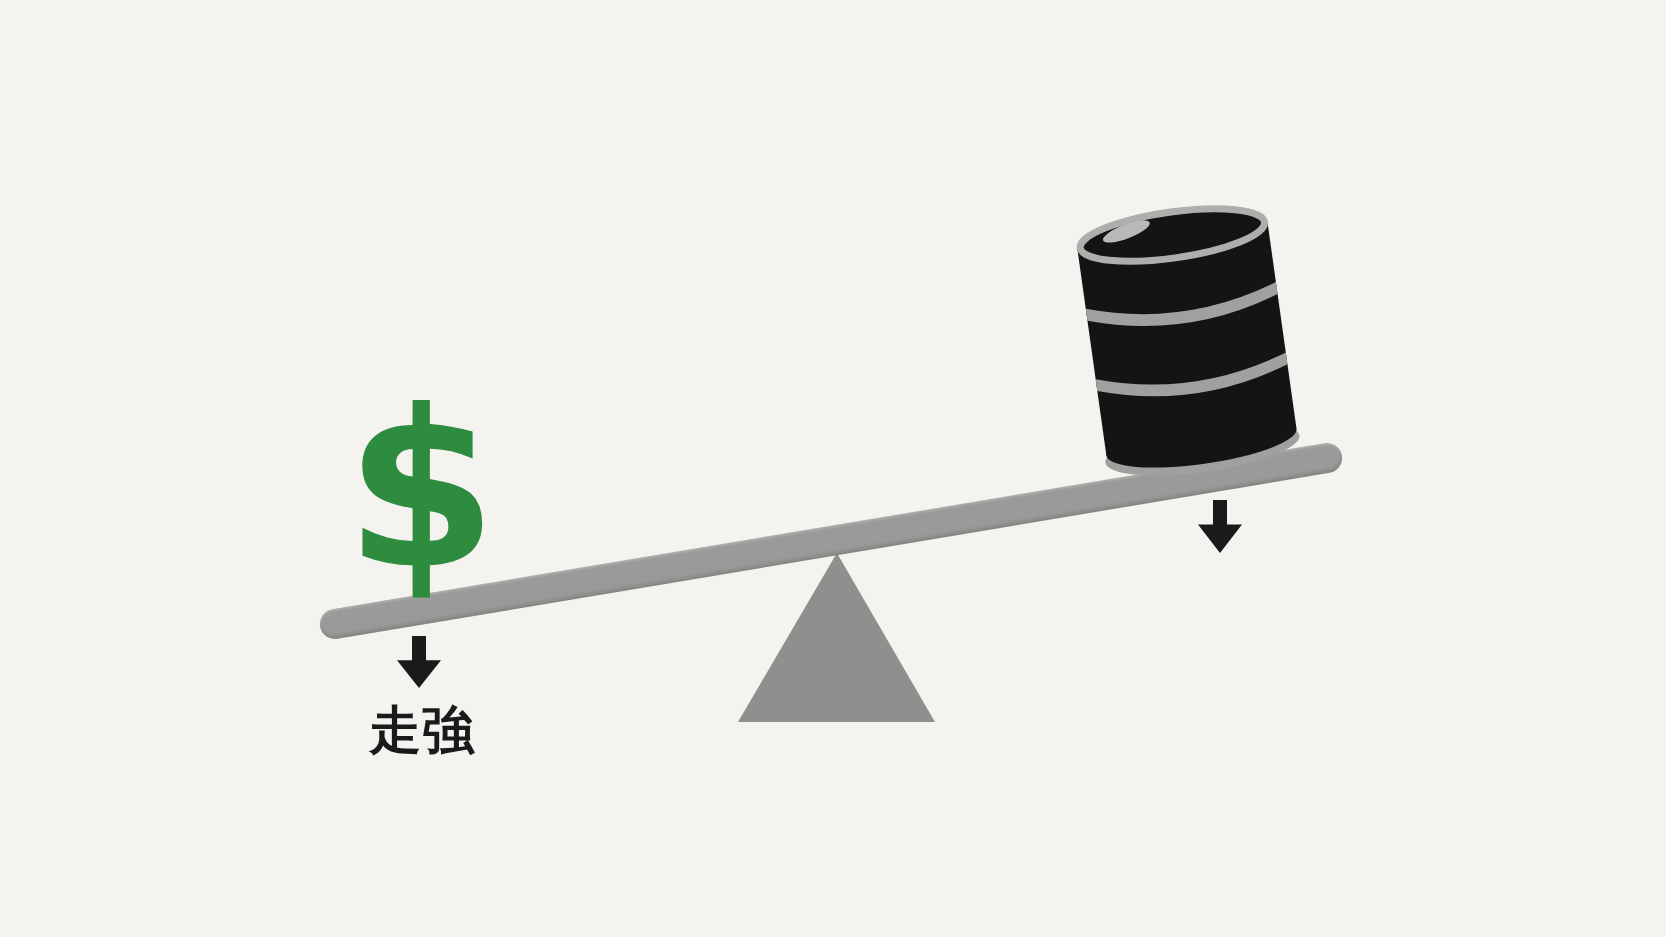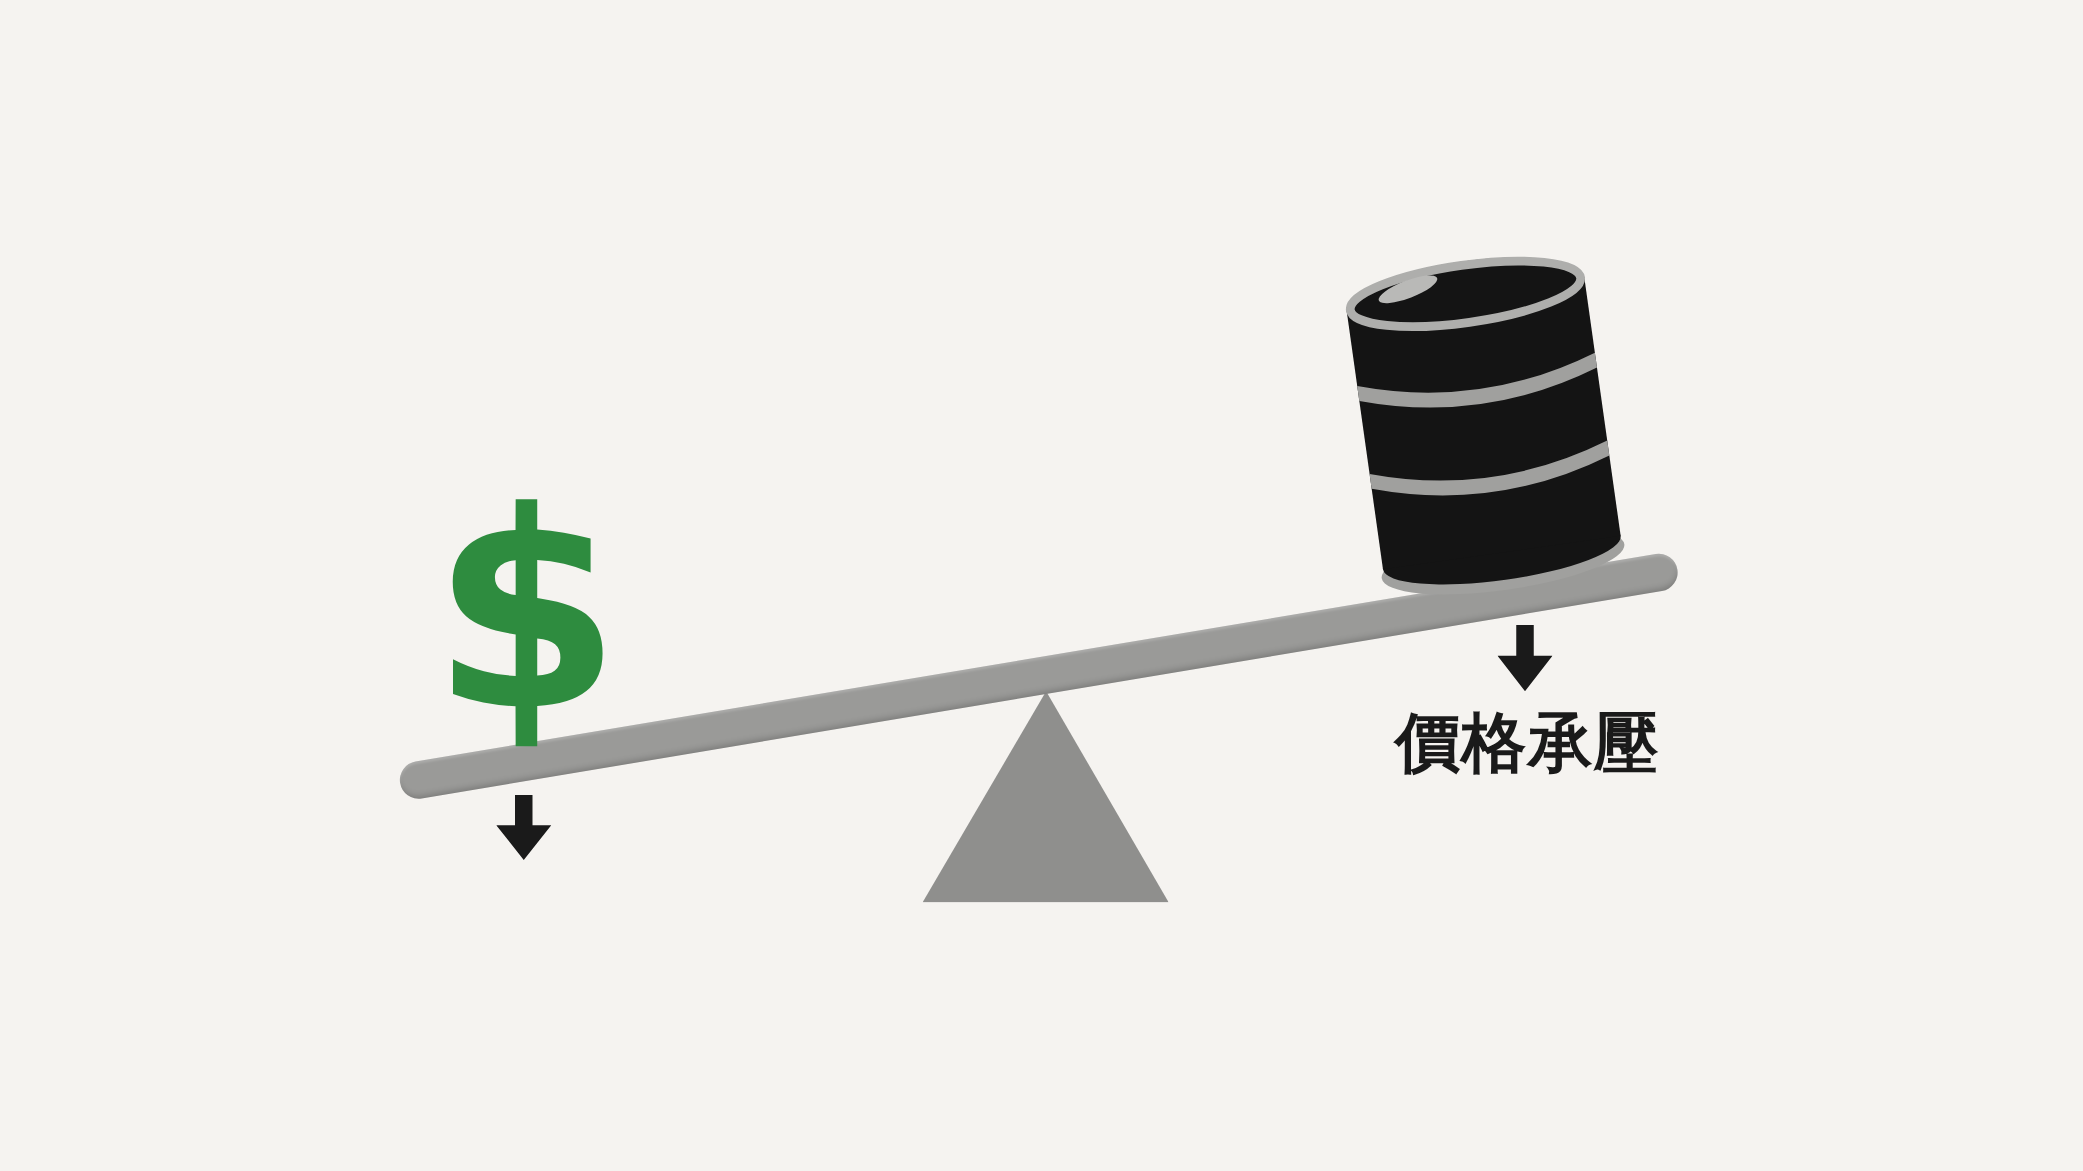--- a/index.html
+++ b/index.html
@@ -100,20 +100,21 @@
   <div class="fulcrum"></div>
 
   <div class="plank"></div>
 
   <div class="dollar">$</div>
 
   <svg class="arrow arrow-left" viewBox="0 0 44 56" preserveAspectRatio="none">
     <path d="M15 0 h14 v26 h15 L22 56 L0 26 h15 Z"></path>
   </svg>
 
+  <div class="label label-left">走強</div>
 
   <svg class="barrel" viewBox="0 0 210 270">
 
     <ellipse class="band" cx="105" cy="246" rx="98" ry="23"></ellipse>
 
     <ellipse class="body" cx="105" cy="239" rx="96" ry="22"></ellipse>
     <rect class="body" x="9" y="30" width="192" height="209"></rect>
     <ellipse class="body" cx="105" cy="30" rx="96" ry="26"></ellipse>
 
     <path class="band" d="M9,91 Q105,123 201,91 L201,103 Q105,135 9,103 Z"></path>
@@ -121,15 +122,14 @@
 
     <ellipse class="rim" cx="105" cy="30" rx="93" ry="23"></ellipse>
 
     <ellipse class="shine" cx="60" cy="20" rx="25" ry="7" transform="rotate(-13 60 20)"></ellipse>
   </svg>
 
   <svg class="arrow arrow-right" viewBox="0 0 44 56" preserveAspectRatio="none">
     <path d="M15 0 h14 v26 h15 L22 56 L0 26 h15 Z"></path>
   </svg>
 
-  <div class="label label-right">價格承壓</div>
 
 </div>
 
 </body></html>

